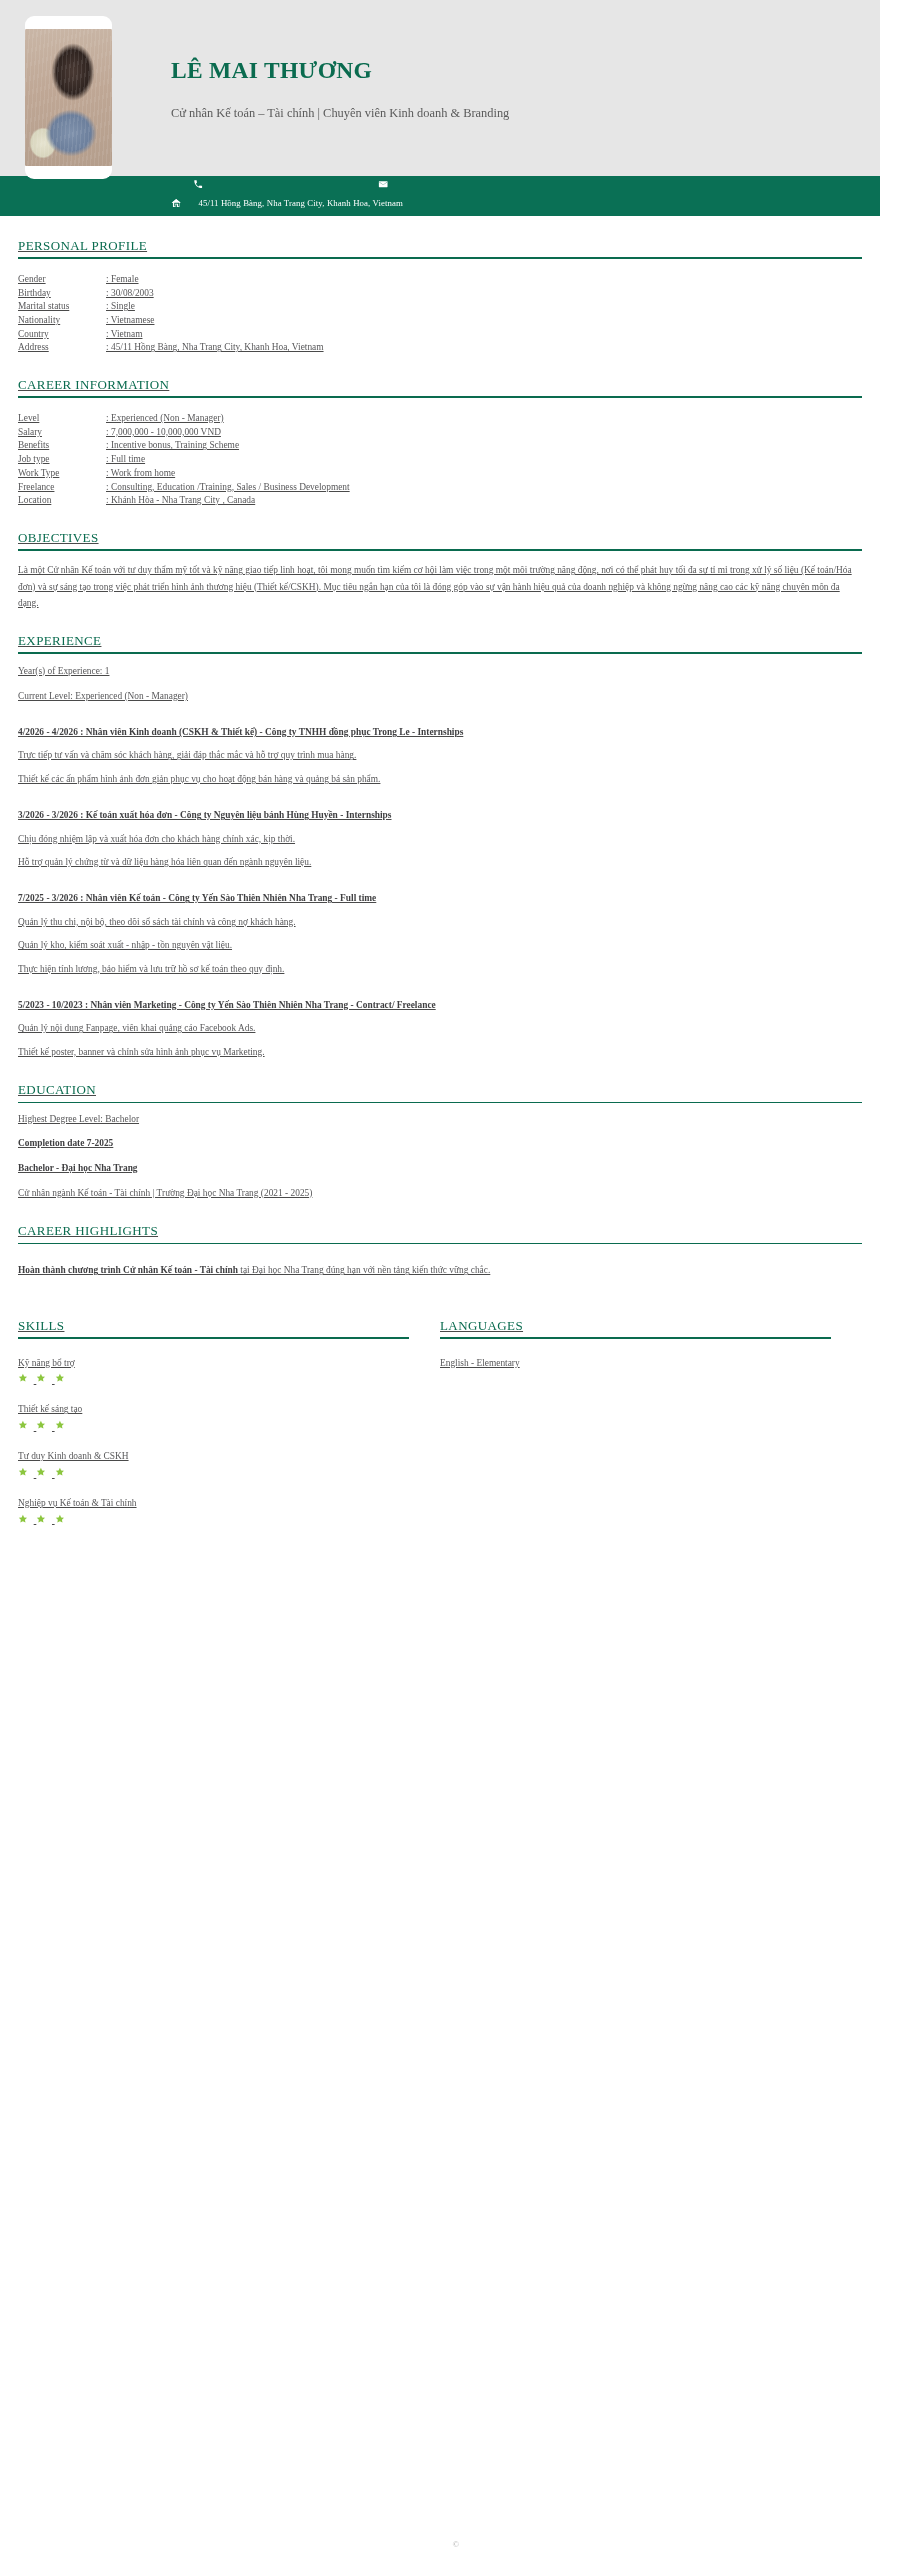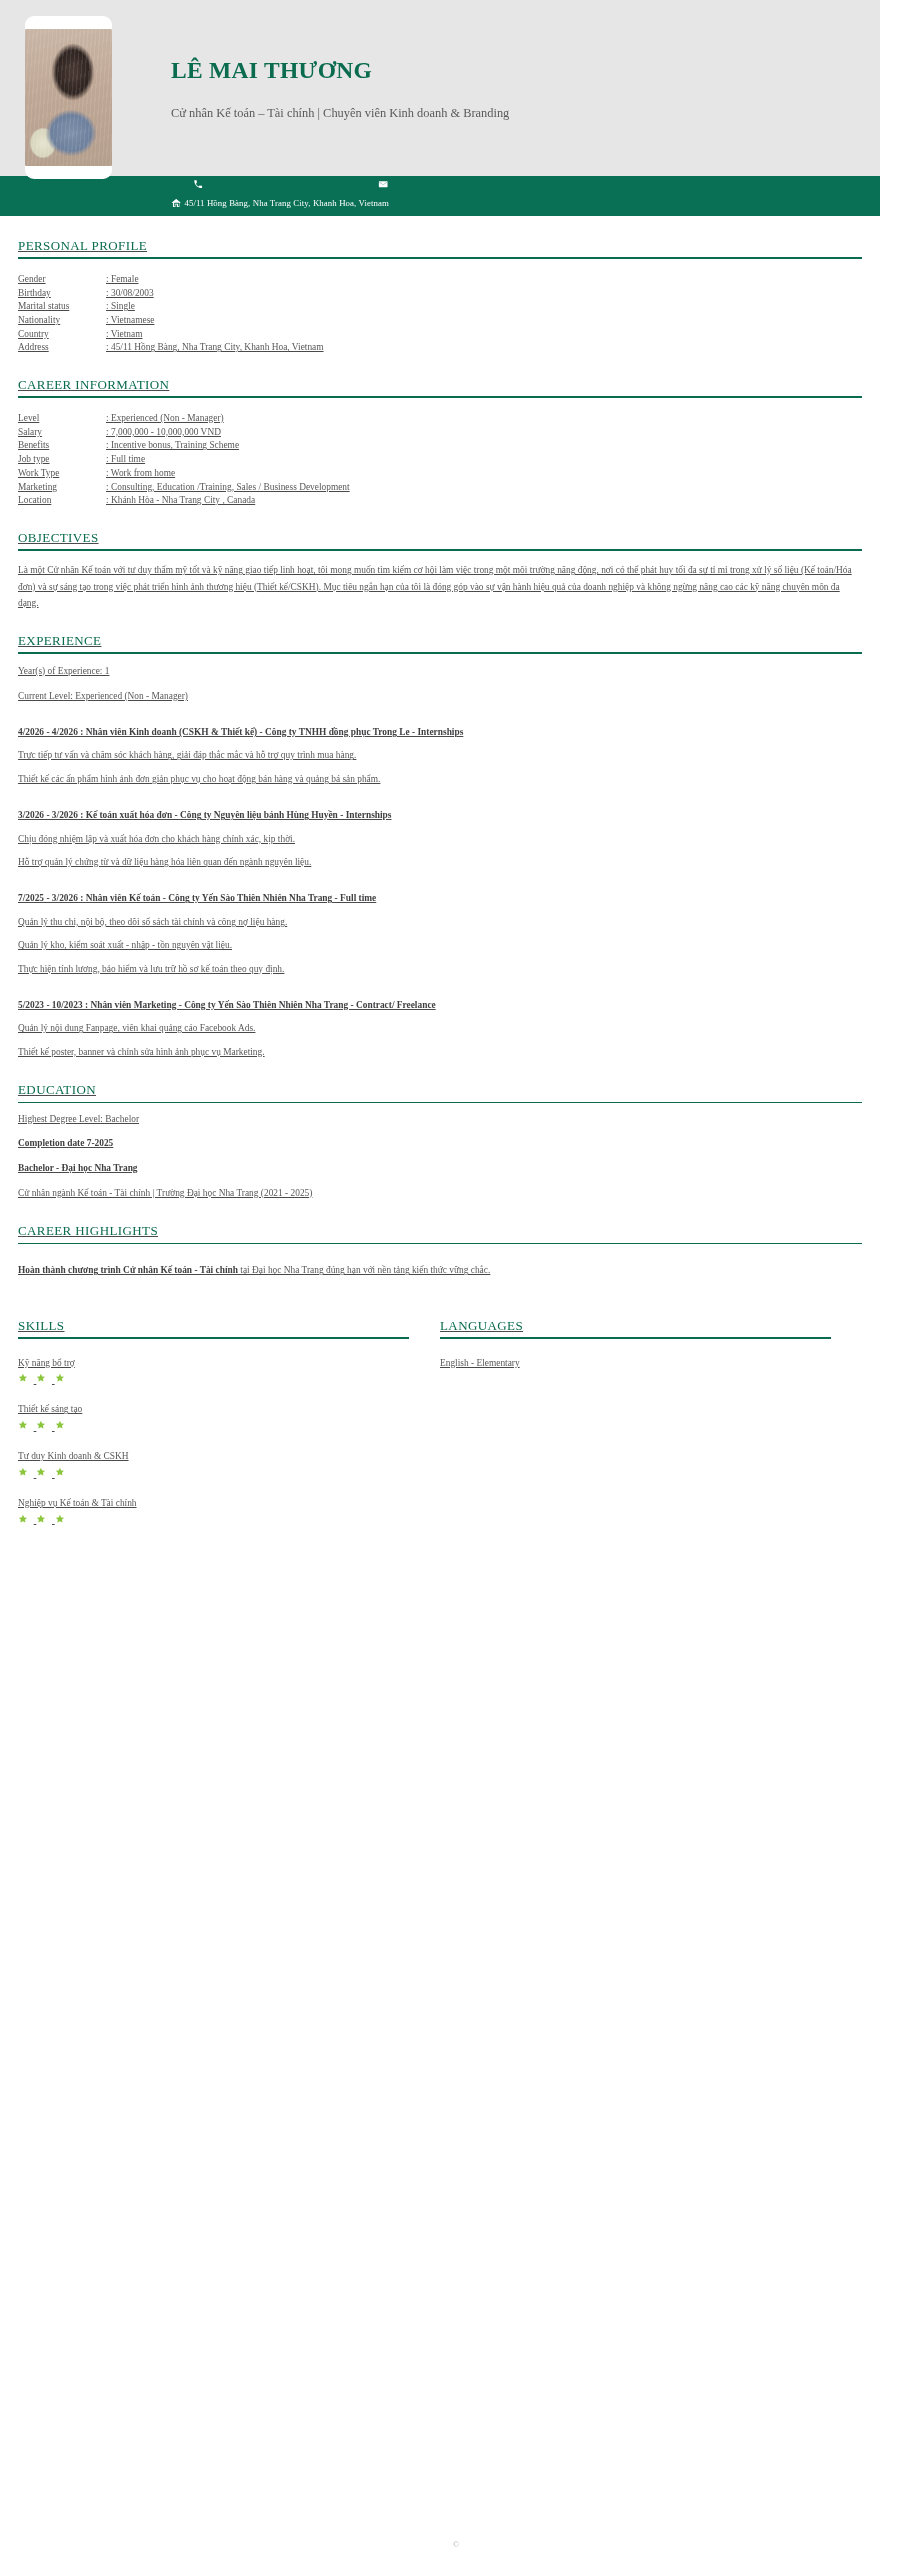--- a/index.html
+++ b/index.html
@@ -80,21 +80,21 @@
   .contact-bar {
     position: relative;
     background: #0a7055;
     height: 40px;
     color: #ffffff;
   }
   .contact-item {
     position: absolute;
     display: flex;
     align-items: flex-start;
-    gap: 3px;
+    gap: 17px;
     font-size: 8.5px;
     color: #ffffff;
     white-space: nowrap;
   }
   .c-phone { left: 193px; top: 2.6px; }
   .c-mail  { left: 378px; top: 2.6px; }
   .c-addr  { left: 171px; top: 21.5px; }
   .contact-item .ico { display: inline-block; width: 10.4px; height: 10.4px; flex: 0 0 10.4px; }
   .contact-item .ico svg { display: block; width: 10.4px; height: 10.4px; fill: #ffffff; }
   .contact-item .val { font-size: 8.8px; letter-spacing: 0.1px; }
@@ -295,21 +295,21 @@
         </div>
         <div class="kv-row">
           <span class="kv-key">Job type</span>
           <span class="kv-val">: Full time</span>
         </div>
         <div class="kv-row">
           <span class="kv-key">Work Type</span>
           <span class="kv-val">: Work from home</span>
         </div>
         <div class="kv-row">
-          <span class="kv-key">Marketing</span>
+          <span class="kv-key">Freelance</span>
           <span class="kv-val">: Consulting, Education /Training, Sales / Business Development</span>
         </div>
         <div class="kv-row">
           <span class="kv-key">Location</span>
           <span class="kv-val">: Khánh Hòa - Nha Trang City , Canada</span>
         </div>
       </div>
     </div>
 
     <div class="section">
@@ -332,21 +332,21 @@
       </div>
 
       <div class="job-block">
         <p class="job-title">3/2026 - 3/2026 : Kế toán xuất hóa đơn - Công ty Nguyên liệu bánh Hùng Huyền - Internships</p>
         <p class="job-bullet">Chịu đóng nhiệm lập và xuất hóa đơn cho khách hàng chính xác, kịp thời.</p>
         <p class="job-bullet">Hỗ trợ quản lý chứng từ và dữ liệu hàng hóa liên quan đến ngành nguyên liệu.</p>
       </div>
 
       <div class="job-block">
         <p class="job-title">7/2025 - 3/2026 : Nhân viên Kế toán - Công ty Yến Sào Thiên Nhiên Nha Trang - Full time</p>
-        <p class="job-bullet">Quản lý thu chi, nội bộ, theo dõi sổ sách tài chính và công nợ liệu hàng.</p>
+        <p class="job-bullet">Quản lý thu chi, nội bộ, theo dõi sổ sách tài chính và công nợ khách hàng.</p>
         <p class="job-bullet">Quản lý kho, kiểm soát xuất - nhập - tồn nguyên vật liệu.</p>
         <p class="job-bullet">Thực hiện tính lương, bảo hiểm và lưu trữ hồ sơ kế toán theo quy định.</p>
       </div>
 
       <div class="job-block">
         <p class="job-title">5/2023 - 10/2023 : Nhân viên Marketing - Công ty Yến Sào Thiên Nhiên Nha Trang - Contract/ Freelance</p>
         <p class="job-bullet">Quản lý nội dung Fanpage, viên khai quảng cáo Facebook Ads.</p>
         <p class="job-bullet">Thiết kế poster, banner và chỉnh sửa hình ảnh phục vụ Marketing.</p>
       </div>
     </div>

